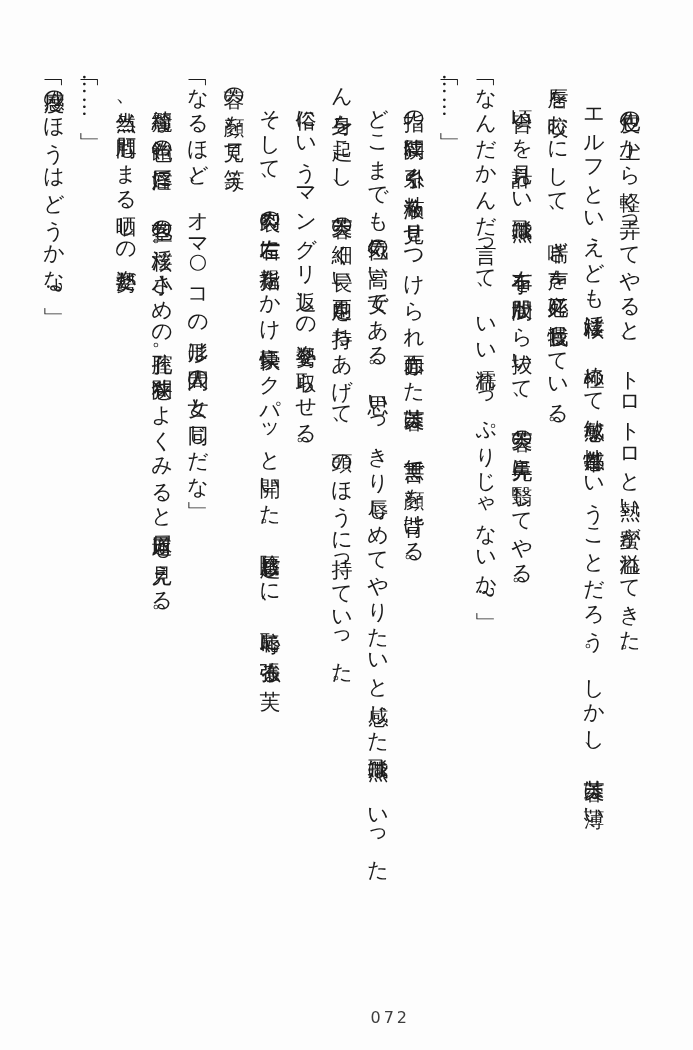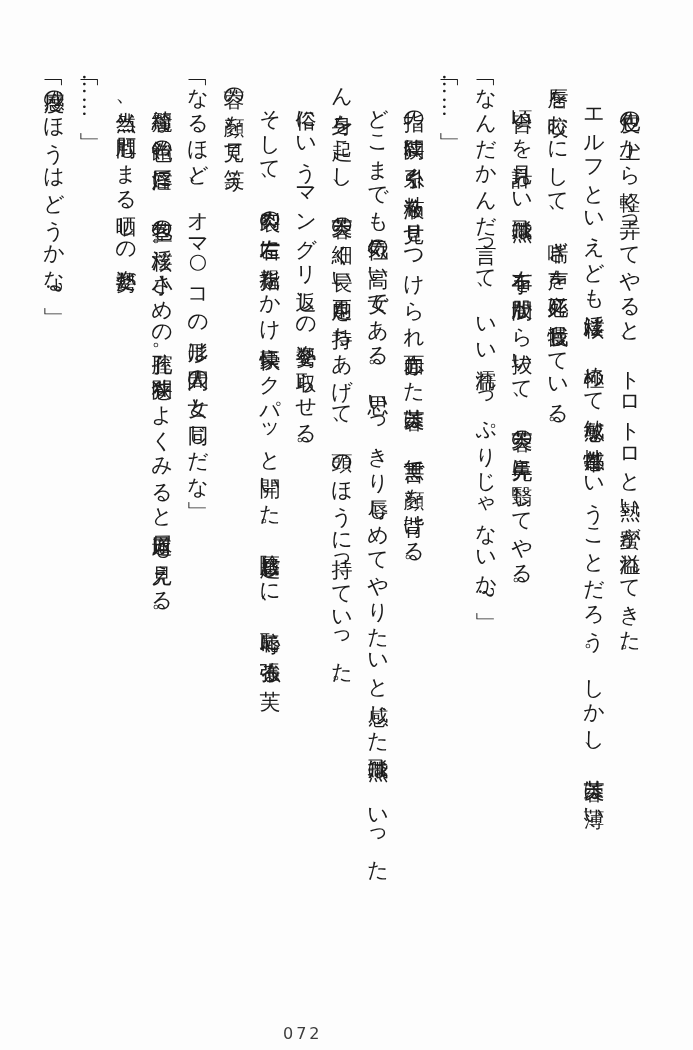--- a/index.html
+++ b/index.html
@@ -32,24 +32,24 @@
     letter-spacing: 1.6px;
     color: #1c1c1c;
     text-align: left;
   }
   .text-block p {
     margin: 0;
     padding: 0;
   }
   .page-number {
     position: absolute;
-    bottom: 7px;
+    bottom: 23px;
     left: 283px;
     width: 127px;
-    text-align: left;
+    text-align: right;
     font-family: "DejaVu Sans", "Liberation Sans", sans-serif;
     font-size: 16px;
     letter-spacing: 3px;
     color: #3d3d3d;
   }
 </style>
 </head>
 <body>
 
 <div class="page">

